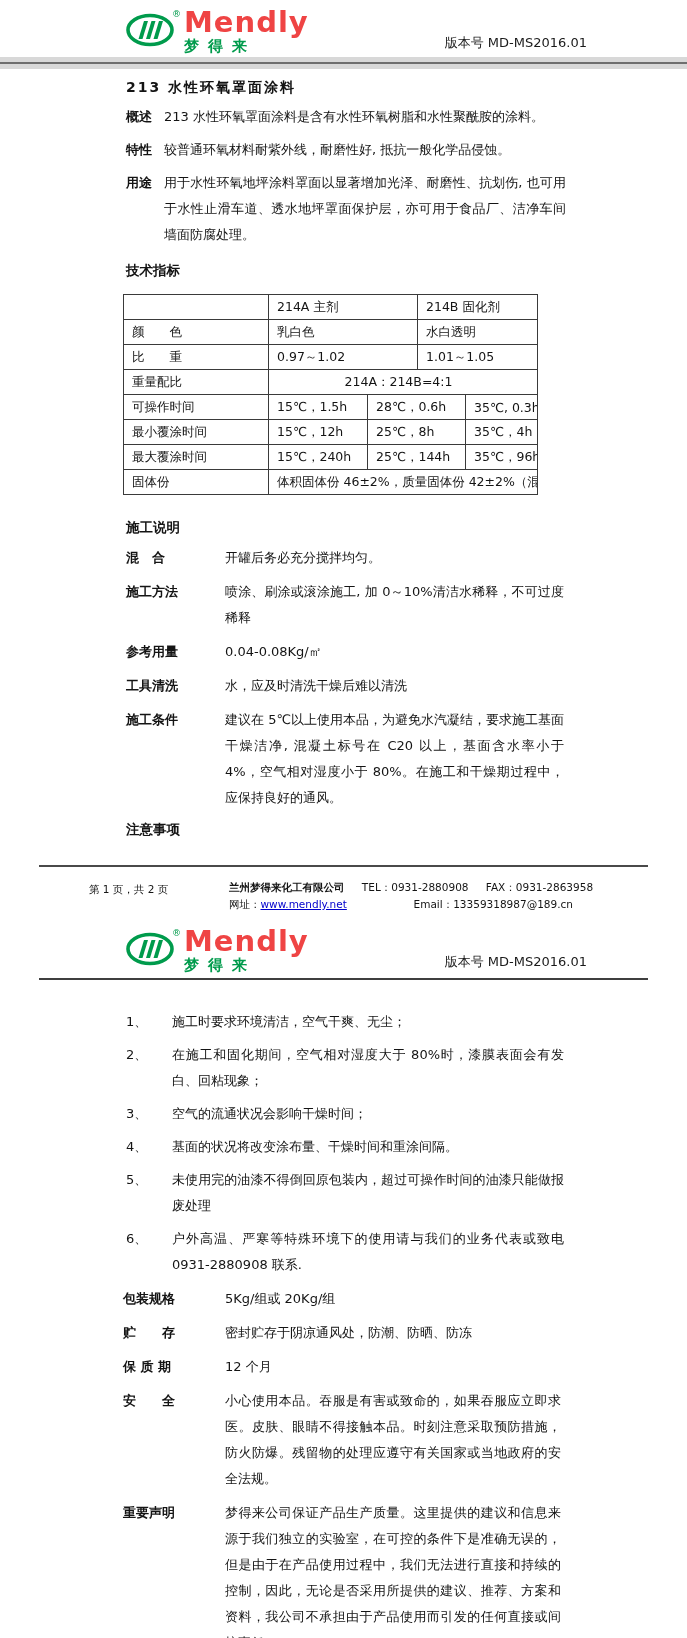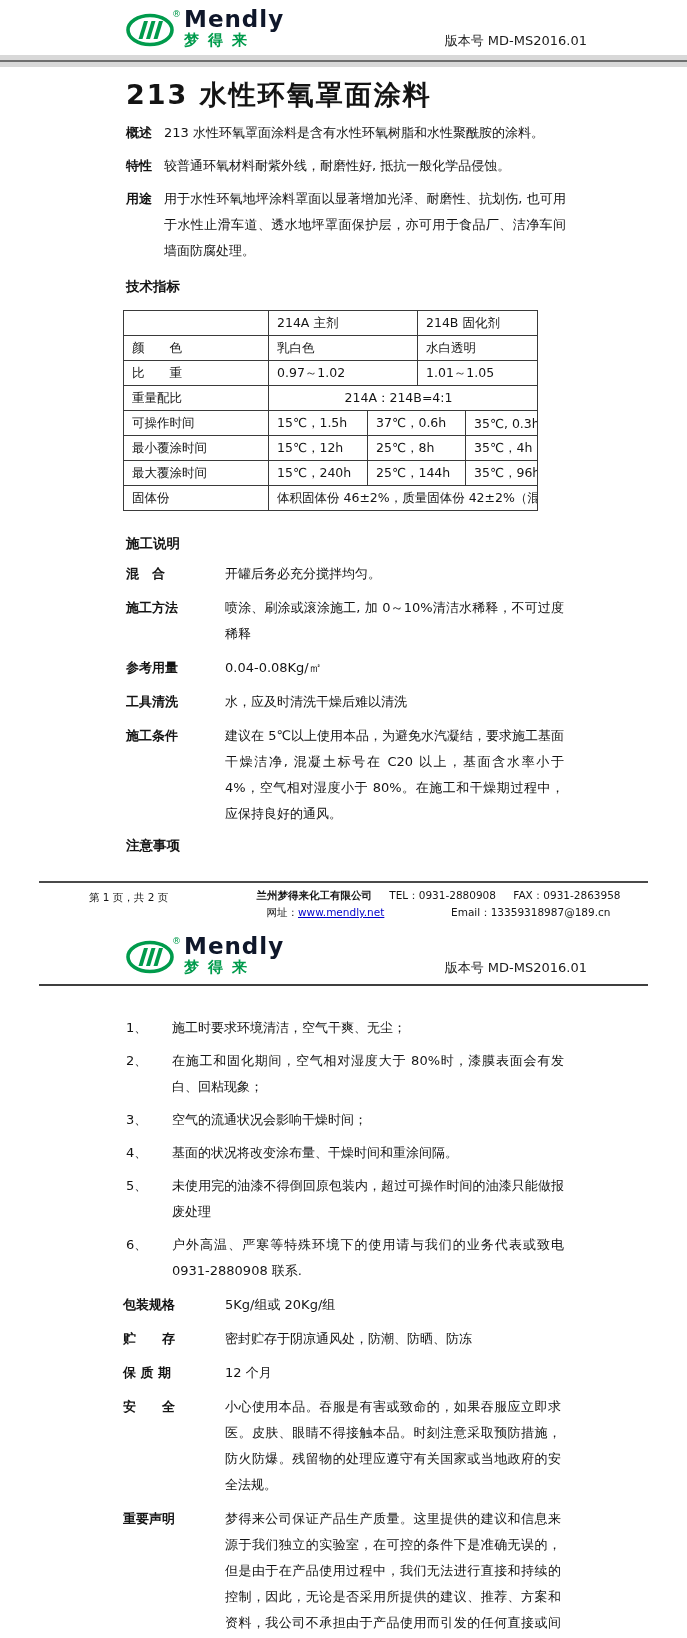--- a/index.html
+++ b/index.html
@@ -5,45 +5,45 @@
   html,body{margin:0;padding:0;}
   body{
     width:687px;min-height:1638px;background:#ffffff;
     font-family:"DejaVu Sans","Liberation Sans",sans-serif;
     color:#141414;
   }
   .doc-header{display:flex;align-items:flex-end;justify-content:space-between;
     padding:8px 100px 3px 126px;}
   .logo{display:flex;align-items:flex-start;}
   .logo-text{margin-left:4px;line-height:1;}
-  .logo-en{font-size:23px;font-weight:800;color:#0f172a;letter-spacing:1px;}
+  .logo-en{font-size:29px;font-weight:800;color:#ef4444;letter-spacing:1px;}
   .logo-cn{font-size:15px;font-weight:bold;color:#009b4c;letter-spacing:9px;margin-top:2px;font-family:Liberation Serif, serif;}
   .version{font-size:13px;color:#1a1a1a;padding-bottom:2px;margin-left:32px;}
   .band{height:12px;background:#d8d8d8;position:relative;}
   .band::before{content:"";position:absolute;top:5px;left:0;right:0;height:2px;background:#6e6e6e;}
   .hrule{height:2px;background:#3f3f3f;margin:2px 39px 0 39px;}
-  .title{margin:10px 0 0 126px;font-size:27px;font-weight:bold;letter-spacing:2px;}
+  .title{margin:10px 0 0 126px;font-size:14px;font-weight:bold;letter-spacing:2px;}
   .kv{display:flex;margin:7px 0 0 126px;width:440px;line-height:26px;font-size:13px;}
   .kv .k{flex:0 0 38px;font-weight:bold;}
   .kv .v{flex:1;text-align:justify;}
   .heading{margin:14px 0 0 126px;font-size:13.5px;font-weight:bold;}
   table.spec{border-collapse:collapse;table-layout:fixed;width:414px;
     margin:14px 0 0 123px;font-size:12.5px;}
   table.spec td{border:1px solid #3a3a3a;height:24px;padding:0 17px 0 8px;
     vertical-align:middle;overflow:hidden;white-space:nowrap;}
   td.center{text-align:center;padding-left:0;}
   .cv{display:flex;margin:8px 0 0 126px;width:438px;line-height:26px;font-size:13px;gap:20px;}
   .cv .k{flex:0 0 79px;font-weight:bold;}
   .cv .v{flex:1;text-align:justify;}
   .note{display:flex;margin:7px 0 0 126px;width:438px;line-height:26px;font-size:13px;}
   .note .n{flex:0 0 46px;}
   .note .t{flex:1;text-align:justify;}
-  .footer{margin:0 39px;border-top:2px solid #4a4a4a;display:flex;padding-top:4px;font-size:10.5px;}
+  .footer{margin:0 39px;border-top:2px solid #4a4a4a;display:flex;padding-top:12px;font-size:10.5px;}
   .footer .pg{margin-left:50px;flex:0 0 140px;padding-top:4px;}
-  .footer .block{flex:1;text-align:center;line-height:17px;}
+  .footer .block{flex:1;text-align:left;line-height:17px;}
   .footer .co{font-weight:bold;}
   .footer .sep{display:inline-block;width:14px;}
   a.link{color:#0000cc;text-decoration:underline;cursor:pointer;}
   .spacer-p1{height:26px;}
   .spacer-p2{height:158px;}
 </style>
 </head>
 <body>
 
 <div>
@@ -112,21 +112,21 @@
       <td colspan="2">0.97～1.02</td>
       <td colspan="2">1.01～1.05</td>
     </tr>
     <tr>
       <td>重量配比</td>
       <td colspan="4" class="center">214A：214B=4:1</td>
     </tr>
     <tr>
       <td>可操作时间</td>
       <td>15℃，1.5h</td>
-      <td colspan="2">37℃，0.6h</td>
+      <td colspan="2">28℃，0.6h</td>
       <td>35℃, 0.3h</td>
     </tr>
     <tr>
       <td>最小覆涂时间</td>
       <td>15℃，12h</td>
       <td colspan="2">25℃，8h</td>
       <td>35℃，4h</td>
     </tr>
     <tr>
       <td>最大覆涂时间</td>

